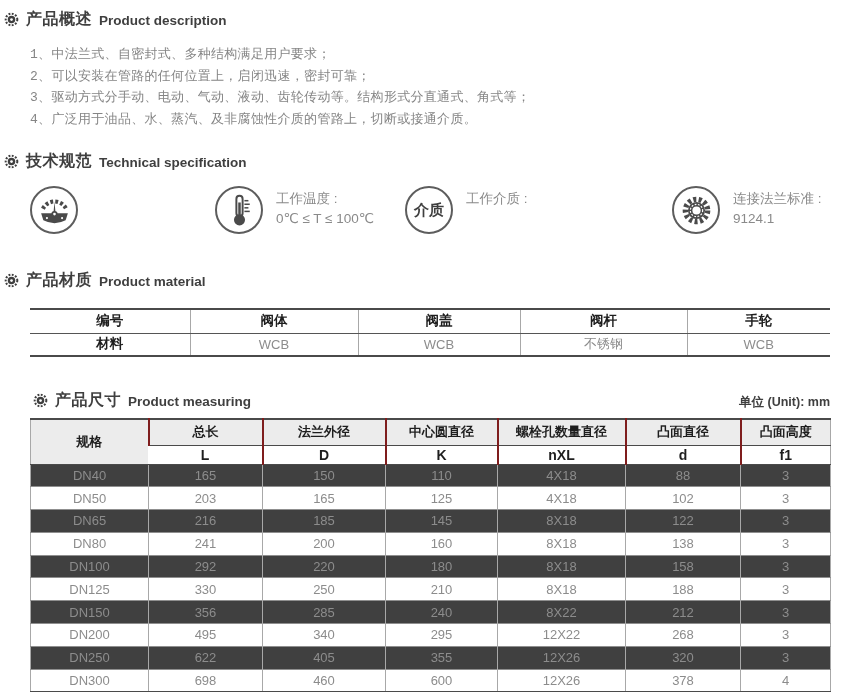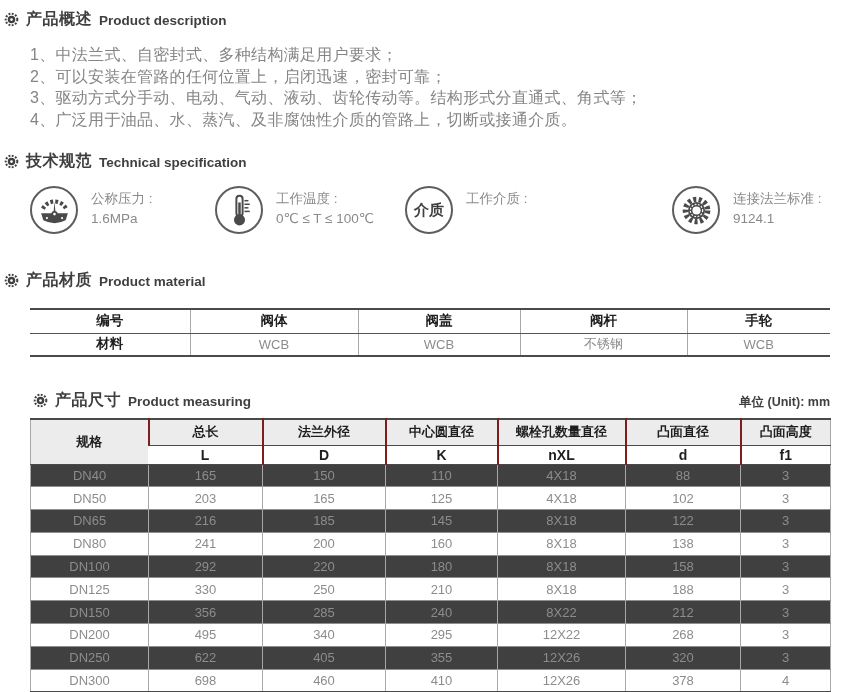--- a/index.html
+++ b/index.html
@@ -12,21 +12,21 @@
   .page { width:856px; height:668px; position:relative; }
 
   
   .sec-header { display:flex; align-items:center; gap:7px; margin-left:4px; }
   .sec-header .zh { font-size:16px; font-weight:bold; color:#3f3f3f; letter-spacing:0.5px; }
   .sec-header .en { font-size:13.5px; font-weight:bold; color:#3f3f3f; padding-top:2px; }
   .bullet { width:15px; height:15px; display:inline-flex; flex:0 0 auto; }
 
   
   .desc-list { margin:14px 0 0 30px; list-style:none; }
-  .desc-list li { font-size:16px; color:#858585; line-height:21.5px; letter-spacing:0.3px; }
+  .desc-list li { font-size:13px; color:#858585; line-height:21.5px; letter-spacing:0.3px;font-family:Liberation Mono, monospace; }
 
   
   .specs { display:flex; margin:14px 0 0 30px; width:800px; }
   .spec-item { display:flex; align-items:flex-start; gap:13px; }
   .spec-item.w1 { width:185px; } .spec-item.w2 { width:190px; }
   .spec-item.w3 { width:267px; } .spec-item.w4 { width:158px; }
   .spec-circle {
     width:48px; height:48px; border:2.5px solid #5d5d5d; border-radius:50%;
     display:flex; align-items:center; justify-content:center; flex:0 0 auto;
     background:#fff;
@@ -121,24 +121,20 @@
         <div class="spec-circle">
           <svg width="41" height="41" viewBox="0 0 46 46">
             <path d="M10 21 A14.5 14.5 0 0 1 36 21" fill="none" stroke="#4a4a4a" stroke-width="4.6" stroke-dasharray="3.2 2.4"></path>
             <path d="M8 26 H38 L35.5 34 Q23 40.5 10.5 34 Z" fill="#4a4a4a"></path>
             <polygon points="21.7,27 24.3,27 23,13.5" fill="#4a4a4a"></polygon>
             <circle cx="23" cy="27" r="3.5" fill="#4a4a4a"></circle>
             <circle cx="23" cy="27" r="1.5" fill="#ffffff"></circle>
             <circle cx="14.5" cy="31.5" r="1.2" fill="#ffffff"></circle>
             <circle cx="31.5" cy="31.5" r="1.2" fill="#ffffff"></circle>
           </svg>
-        </div>
-        <div class="spec-text">
-          <span class="lbl">公称压力 :</span>
-          <span class="val">1.6MPa</span>
         </div>
       </div>
 
       <div class="spec-item w2">
         <div class="spec-circle">
           <svg width="41" height="41" viewBox="0 0 46 46">
             <rect x="19.5" y="6.5" width="7" height="23" rx="3.5" fill="#ffffff" stroke="#4a4a4a" stroke-width="2.2"></rect>
             <circle cx="23" cy="33.5" r="6.2" fill="#4a4a4a"></circle>
             <rect x="21.6" y="14" width="2.8" height="18" fill="#4a4a4a"></rect>
             <g stroke="#4a4a4a" stroke-width="1.7">
@@ -348,21 +344,21 @@
             <td>405</td>
             <td>355</td>
             <td>12X26</td>
             <td>320</td>
             <td>3</td>
           </tr>
           <tr>
             <td>DN300</td>
             <td>698</td>
             <td>460</td>
-            <td>410</td>
+            <td>600</td>
             <td>12X26</td>
             <td>378</td>
             <td>4</td>
           </tr>
         </tbody>
     </table>
   </div>
 
 </div>
 

